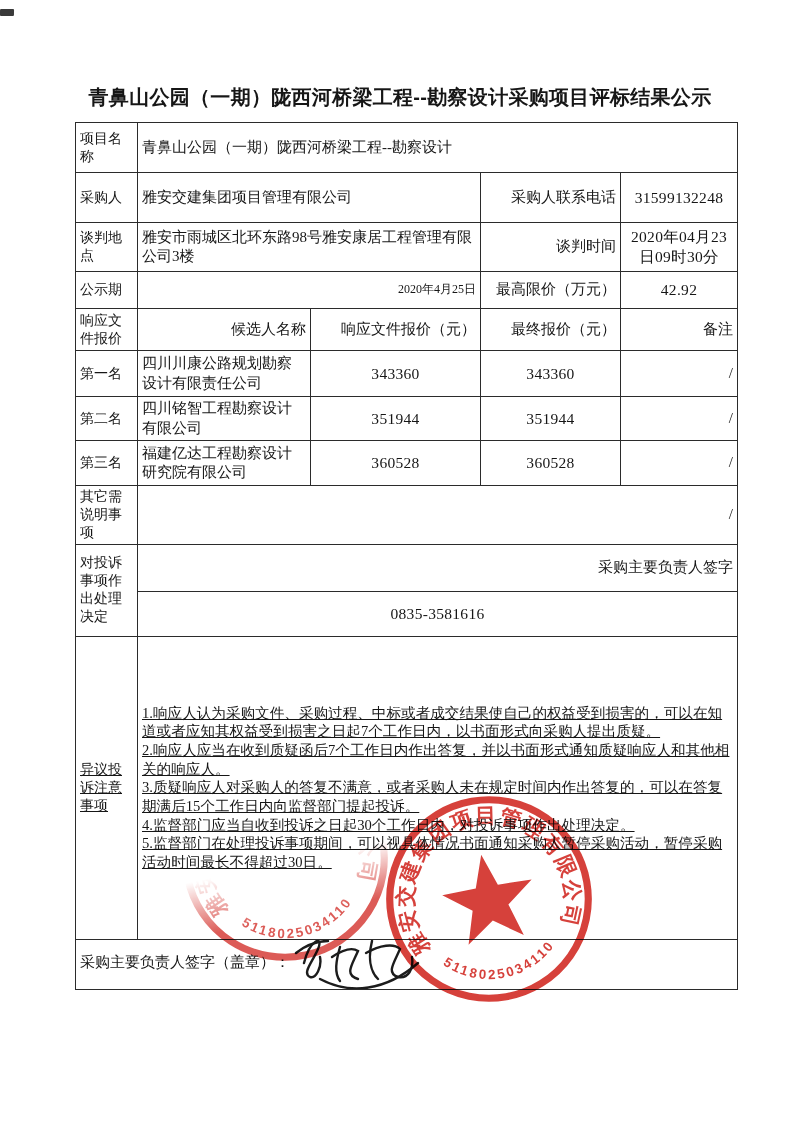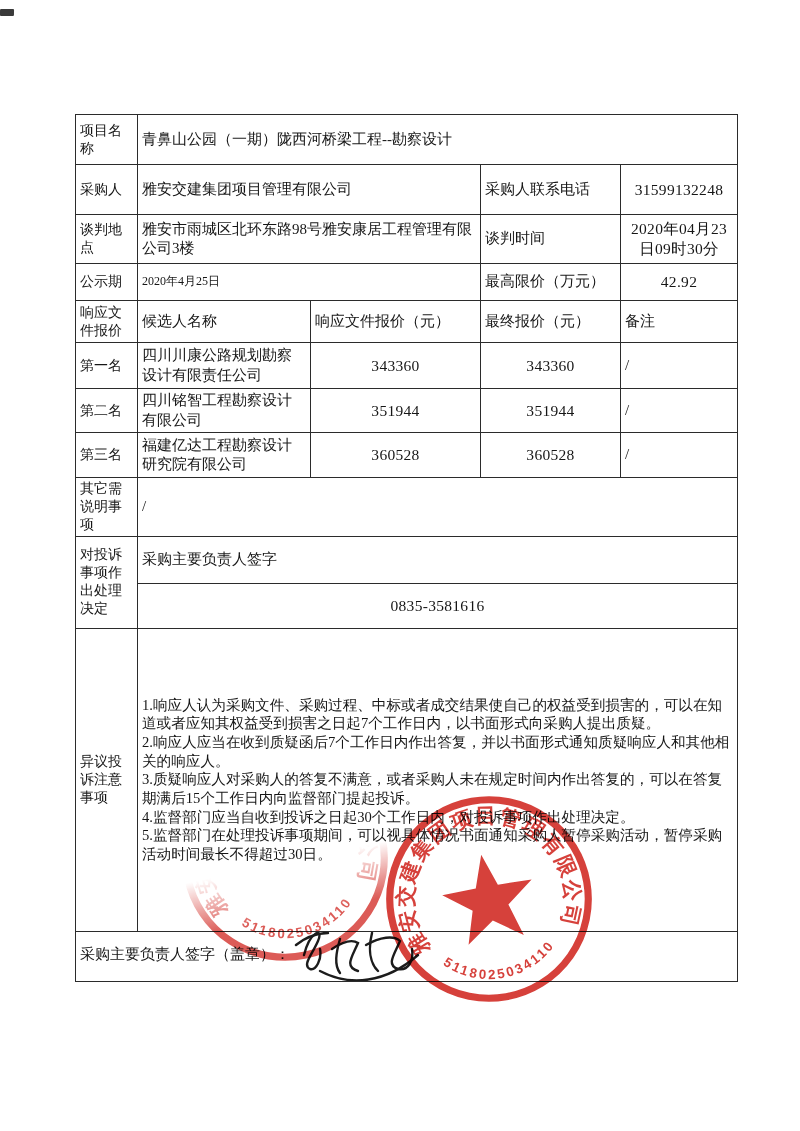--- a/index.html
+++ b/index.html
@@ -15,35 +15,35 @@
     position:absolute;left:0px;top:9px;width:14px;height:7px;
     background:#3a3a3a;border-radius:1px;transform:rotate(1deg);
   }
   .title{
     position:absolute;left:0;top:84px;width:100%;
     text-align:center;
     font-family:"Liberation Sans","DejaVu Sans",sans-serif;
     font-weight:700;font-size:20px;letter-spacing:.3px;
   }
   table.doc{
-    position:absolute;left:75px;top:114px;width:662px;
+    position:absolute;left:75px;top:122px;width:662px;
     border-collapse:collapse;table-layout:fixed;
     font-size:15px;
   }
   table.doc,table.doc td{border:1.4px solid #2b2b2b;}
   table.doc td{padding:2px 4px;vertical-align:middle;line-height:1.28;overflow:hidden;}
   td.lbl{font-size:14px;word-break:break-all;padding-left:4px;}
   td.val{padding-left:7px;margin-left:28px;}
-  td.ctr{text-align:left;}
+  td.ctr{text-align:right;}
   td.num{text-align:center;font-size:15.5px;letter-spacing:.3px;}
   tr.r1 td{height:45px;} tr.r2 td{height:45px;} tr.r3 td{height:44px;}
   tr.r4 td{height:32px;} tr.r5 td{height:37px;} tr.r6 td{height:41px;}
   tr.r7 td{height:39px;} tr.r8 td{height:40px;} tr.r9 td{height:40px;}
   tr.r10 td{height:42px;} tr.r11 td{height:40px;}
-  tr.r12 td{height:298px;} tr.r13 td{height:45px;}
+  tr.r12 td{height:298px;text-decoration:underline;} tr.r13 td{height:45px;}
   .objection-text{font-size:14.6px;line-height:19.6px;padding:2px 4px 2px 2px;}
   .objection-text div{margin:0;}
   .sig-cell{white-space:nowrap;}
   .sig-label{font-size:15px;}
   .sig-svg{vertical-align:middle;margin:-26px -6px -22px 0;position:relative;}
   .seal{position:absolute;mix-blend-mode:multiply;}
   .seal svg{display:block;}
   .seal-main{left:384px;top:794px;width:210px;height:210px;transform:rotate(-10deg);opacity:.93;}
   .seal-partial{
     left:180px;top:753px;width:210px;height:210px;
@@ -53,20 +53,21 @@
   }
   .seal-text{font-family:"Liberation Sans","DejaVu Sans",sans-serif;font-weight:700;}
 </style>
 </head>
 <body>
 
 <div class="page">
 
   <div class="scan-mark"></div>
 
+  <div class="title">青鼻山公园（一期）陇西河桥梁工程--勘察设计采购项目评标结果公示</div>
 
   <table class="doc">
     <colgroup>
       <col style="width:62px">
         <col style="width:173px">
         <col style="width:170px">
         <col style="width:140px">
         <col style="width:117px">
     </colgroup>
 

